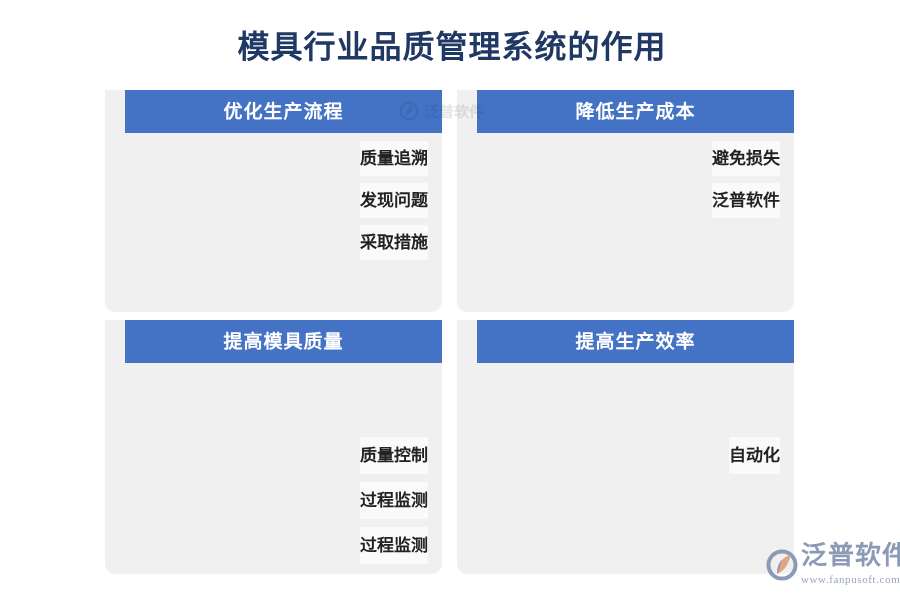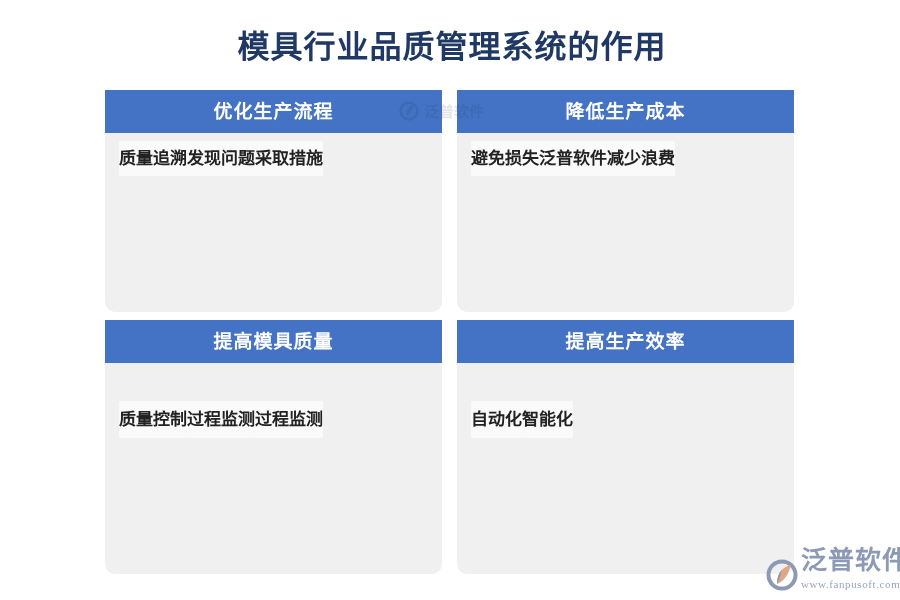--- a/index.html
+++ b/index.html
@@ -52,45 +52,48 @@
     row-gap: 8px;
   }
 
   .card {
     position: relative;
     background: #f0f0f0;
     border-radius: 0 0 10px 10px;
     display: flex;
     flex-direction: column;
     overflow: hidden;
+    padding-left: 20px;
   }
 
   .card-header {
     background: #4472c4;
     color: #ffffff;
     font-size: 19px;
     font-weight: bold;
     letter-spacing: 1px;
     text-align: center;
     line-height: 43px;
     height: 43px;
     flex: 0 0 43px;
     white-space: nowrap;
   }
 
   .card-body {
     flex: 1 1 auto;
     padding: 8px 14px 0 14px;
     box-sizing: border-box;
     display: flex;
-    flex-direction: row;
+    flex-direction: column;
+    align-items: flex-end;
   }
 
   .card-body.pad-top {
     padding-top: 38px;
+    margin-top: 36px;
   }
 
   .card-item {
     background: #fafafa;
     height: 35px;
     line-height: 35px;
     margin-bottom: 7px;
     text-align: center;
     font-size: 17px;
     font-weight: bold;
@@ -132,21 +135,21 @@
   }
 
   
   .logo {
     position: absolute;
     left: 765px;
     top: 536px;
     width: 130px;
     height: 56px;
     display: flex;
-    align-items: flex-end;
+    align-items: center;
     pointer-events: none;
   }
   .logo .logo-mark {
     width: 34px;
     height: 34px;
     flex: 0 0 34px;
     margin-top: 2px;
   }
   .logo .logo-words {
     margin-left: 2px;
@@ -184,38 +187,36 @@
         <div class="card-item">发现问题</div>
         <div class="card-item">采取措施</div>
       </div>
     </div>
 
     <div class="card">
       <div class="card-header">降低生产成本</div>
       <div class="card-body">
         <div class="card-item">避免损失</div>
         <div class="card-item">泛普软件</div>
-        <div class="card-item">减少浪费</div>
       </div>
     </div>
 
     <div class="card">
       <div class="card-header">提高模具质量</div>
       <div class="card-body pad-top">
         <div class="card-item">质量控制</div>
         <div class="card-item">过程监测</div>
         <div class="card-item">过程监测</div>
       </div>
     </div>
 
     <div class="card">
       <div class="card-header">提高生产效率</div>
       <div class="card-body pad-top">
         <div class="card-item">自动化</div>
-        <div class="card-item">智能化</div>
       </div>
     </div>
 
   </div>
 
   <div class="wm-top">
     <span class="wm-mark">
       <svg viewBox="0 0 34 34" width="22" height="22" aria-hidden="true">
         <path d="M17 2 A15 15 0 1 0 17 32 A15 15 0 1 0 17 2 Z M17 6 A11 11 0 1 1 17 28 A11 11 0 1 1 17 6 Z" fill="#1a2b50"></path>
         <path d="M13 24 C13 15 17 9 25 7 C22 15 20 21 13 24 Z" fill="#1a2b50"></path>

